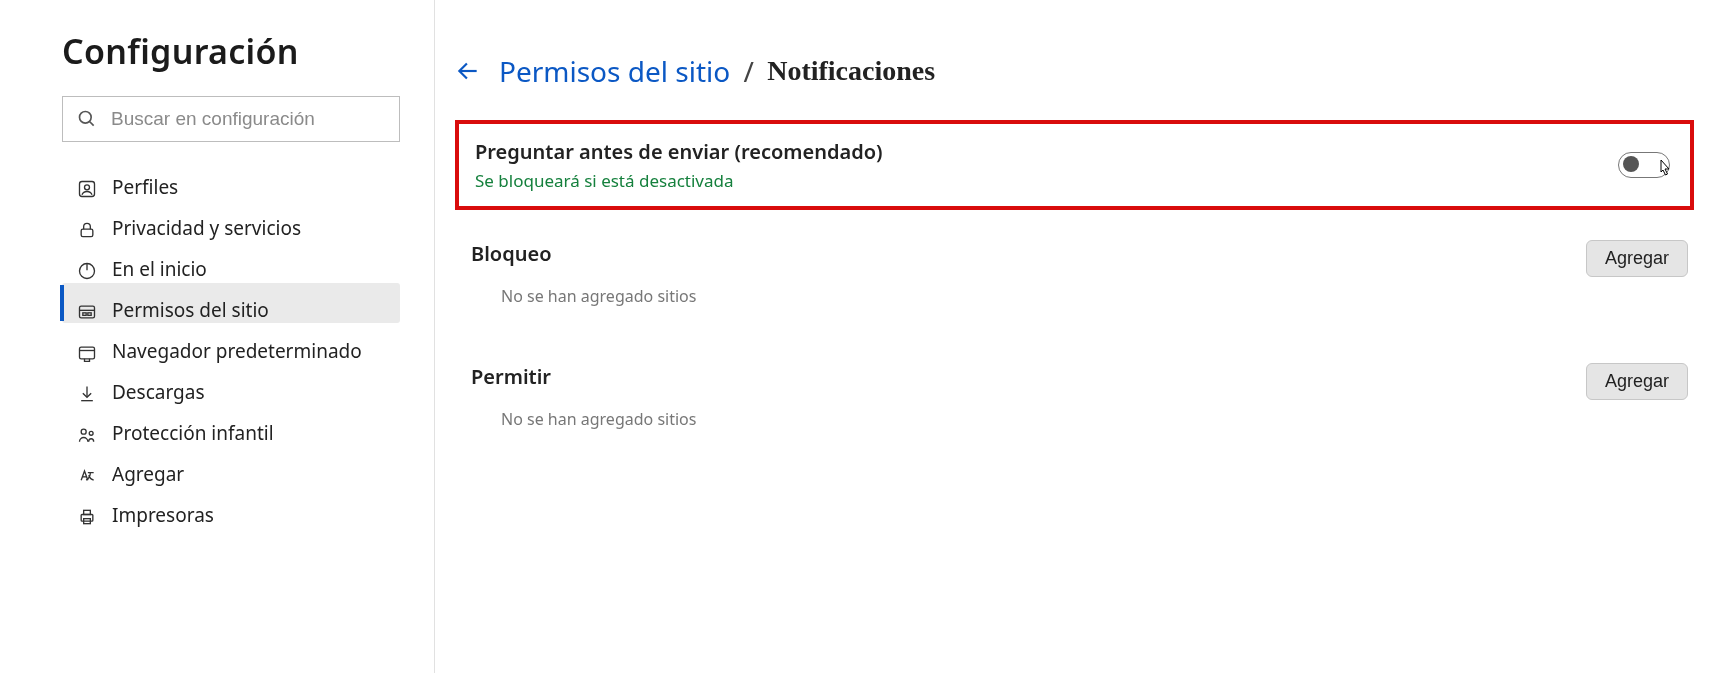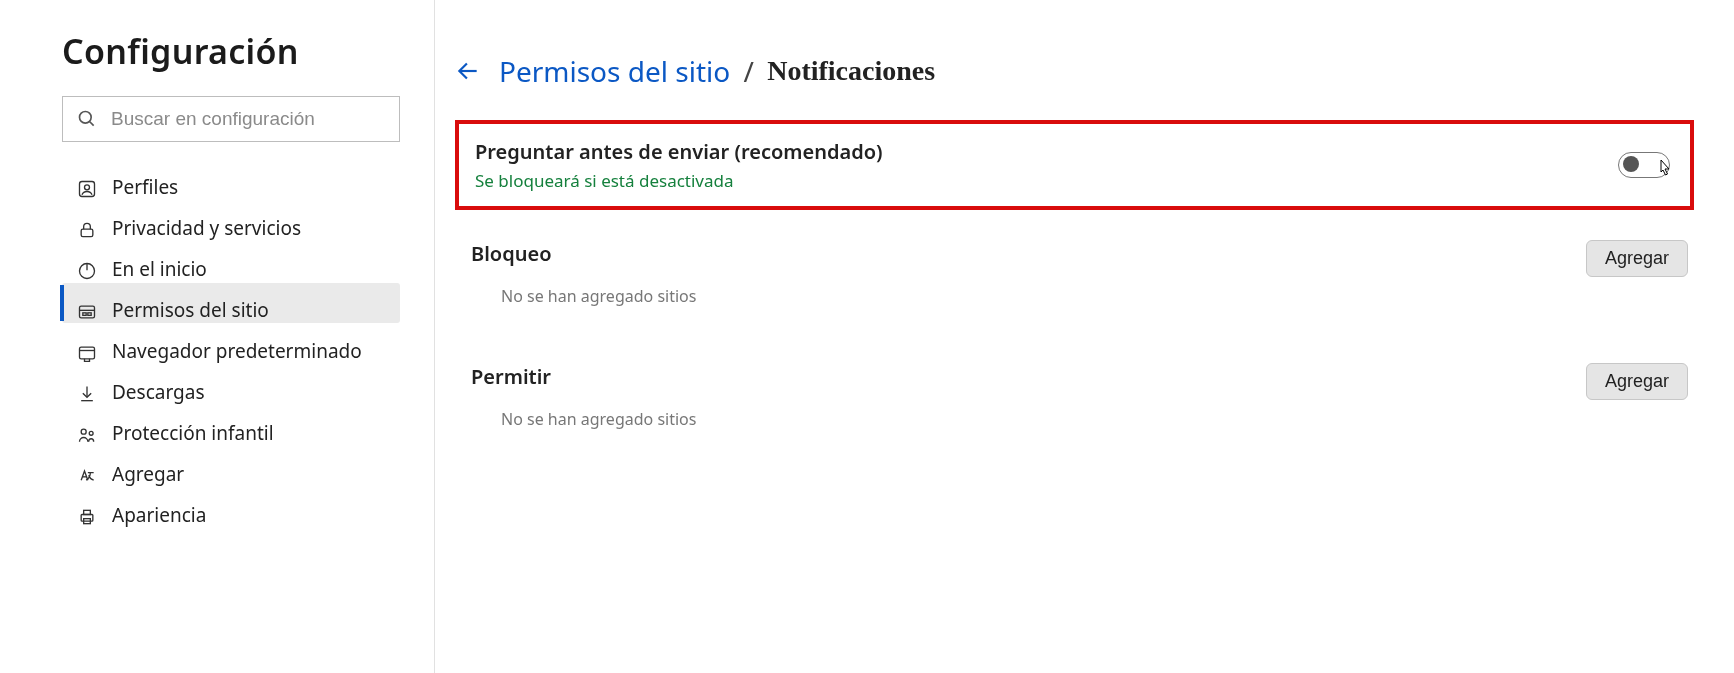--- a/index.html
+++ b/index.html
@@ -271,21 +271,21 @@
       <span>Agregar</span>
     </li>
     <li>
       <span class="ic">
         <svg width="20" height="20" viewBox="0 0 24 24" fill="none" stroke="#333" stroke-width="1.6">
             <rect x="5" y="9" width="14" height="8" rx="1"></rect>
             <rect x="8" y="4" width="8" height="5"></rect>
             <rect x="8" y="14" width="8" height="6"></rect>
           </svg>
       </span>
-      <span>Apariencia</span>
+      <span>Impresoras</span>
     </li>
   </ul>
 </aside>
 
 <main class="main">
 
   <div class="crumb">
     <span class="back">
       <svg width="26" height="26" viewBox="0 0 24 24" fill="none" stroke="#0b58c4" stroke-width="2">
           <line x1="20" y1="12" x2="5" y2="12"></line>

